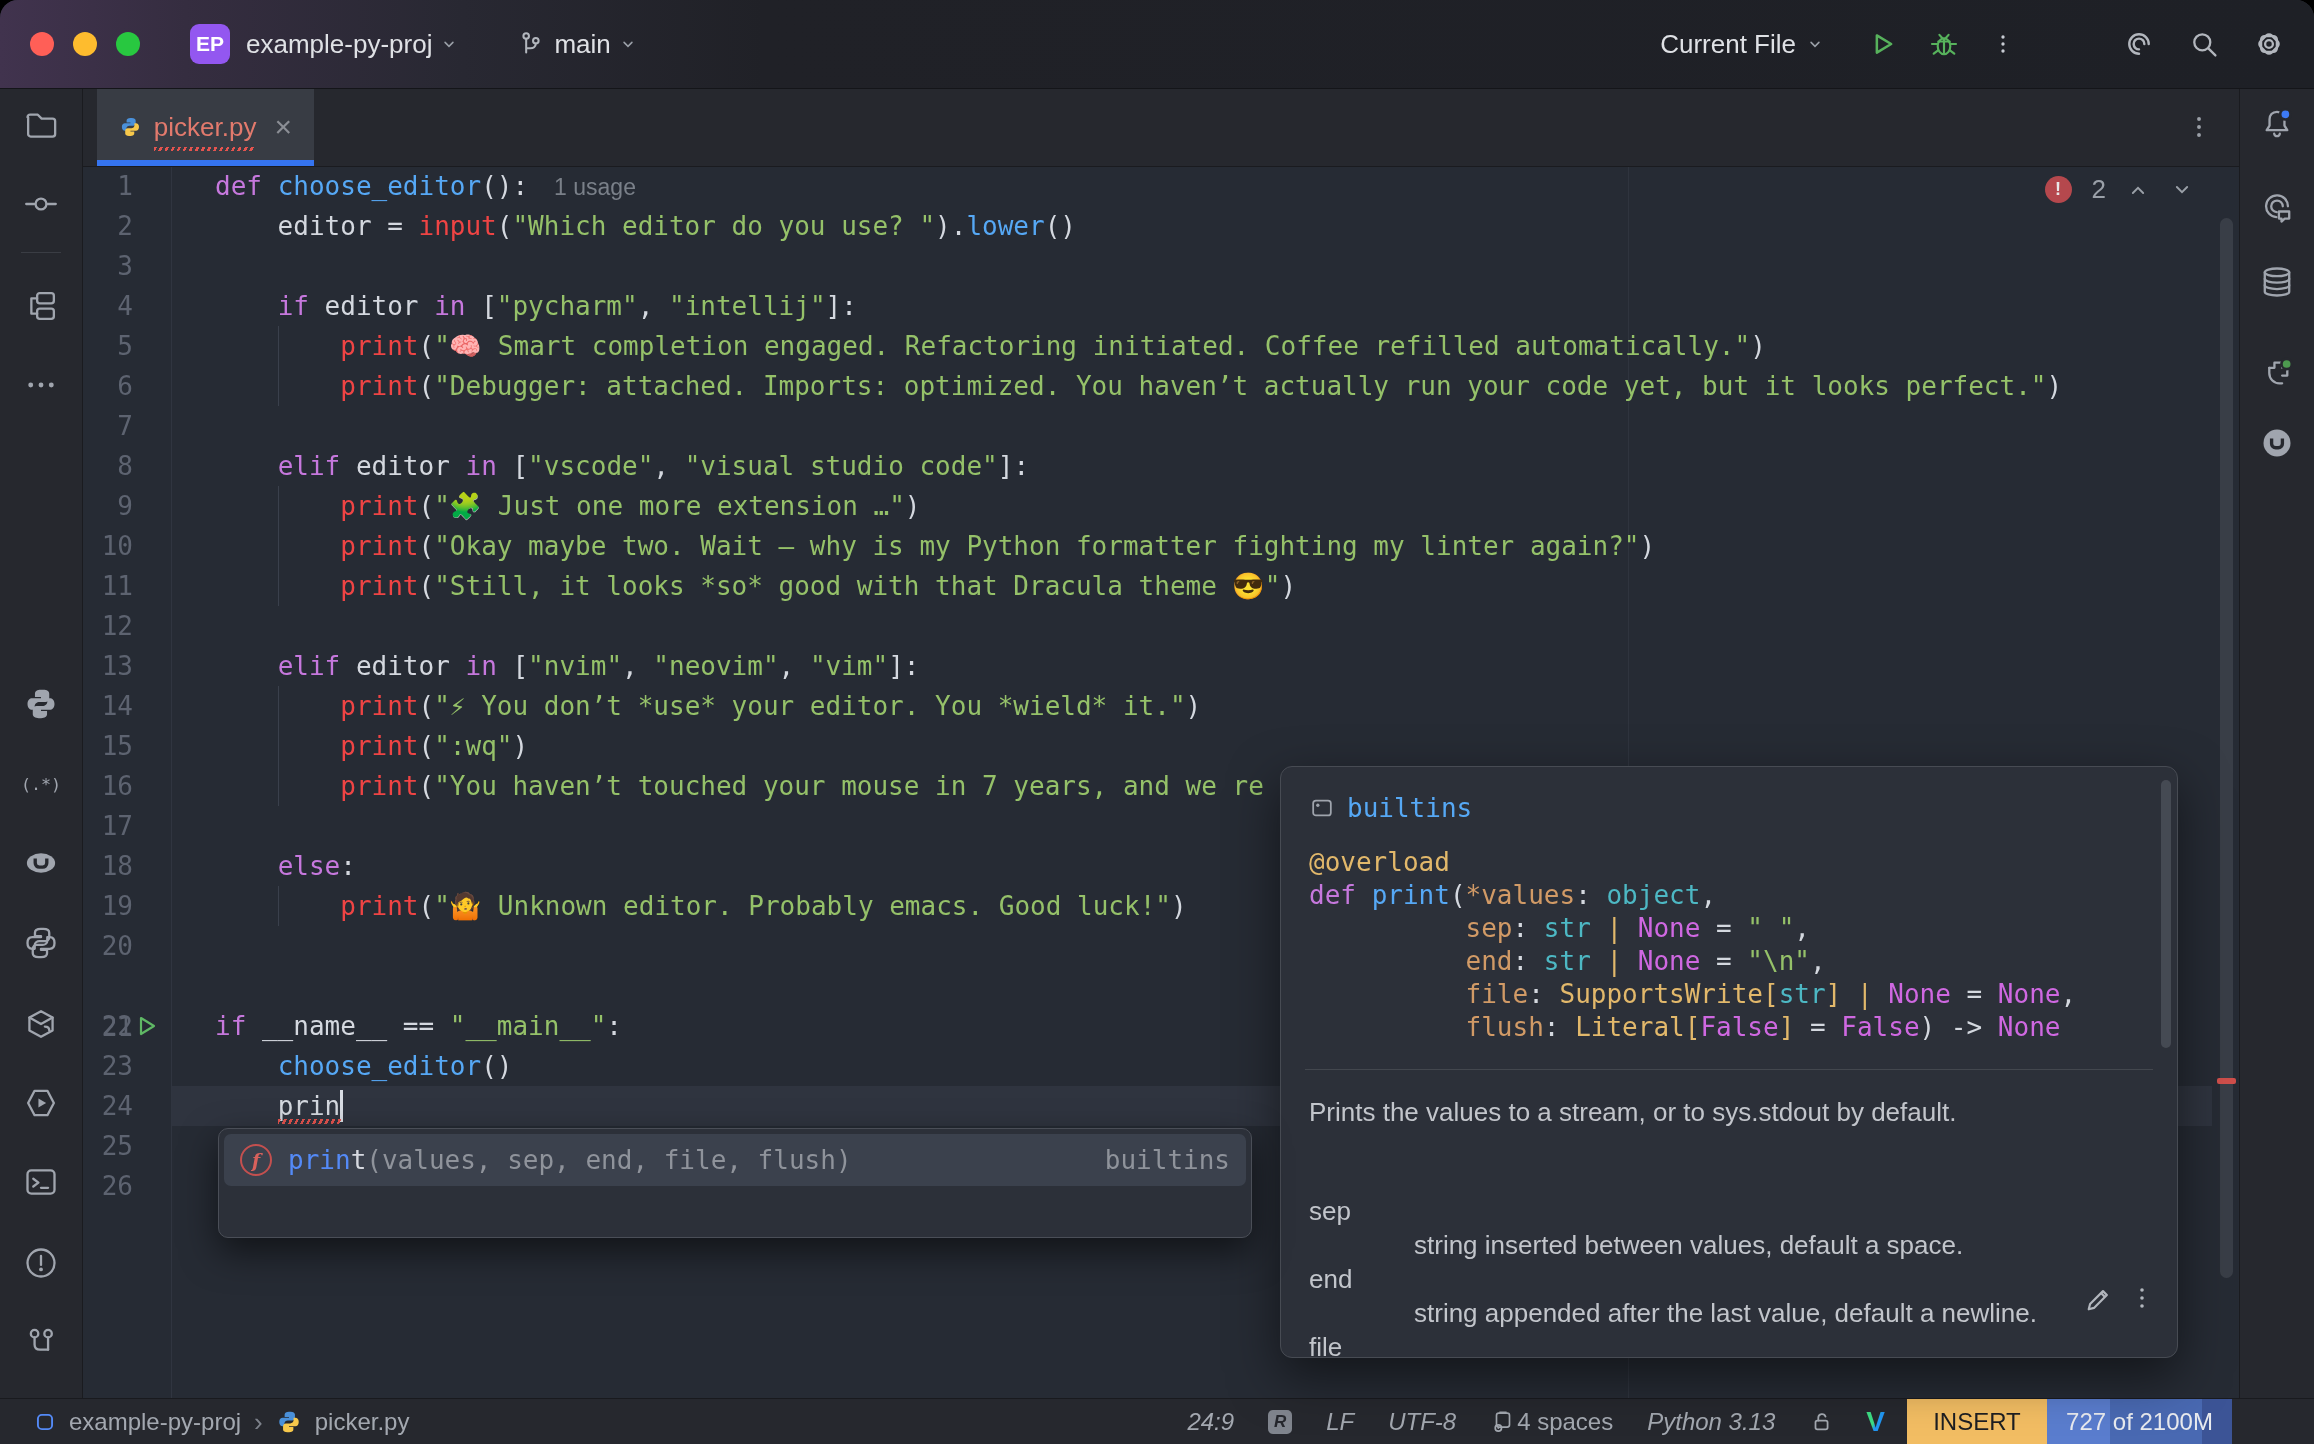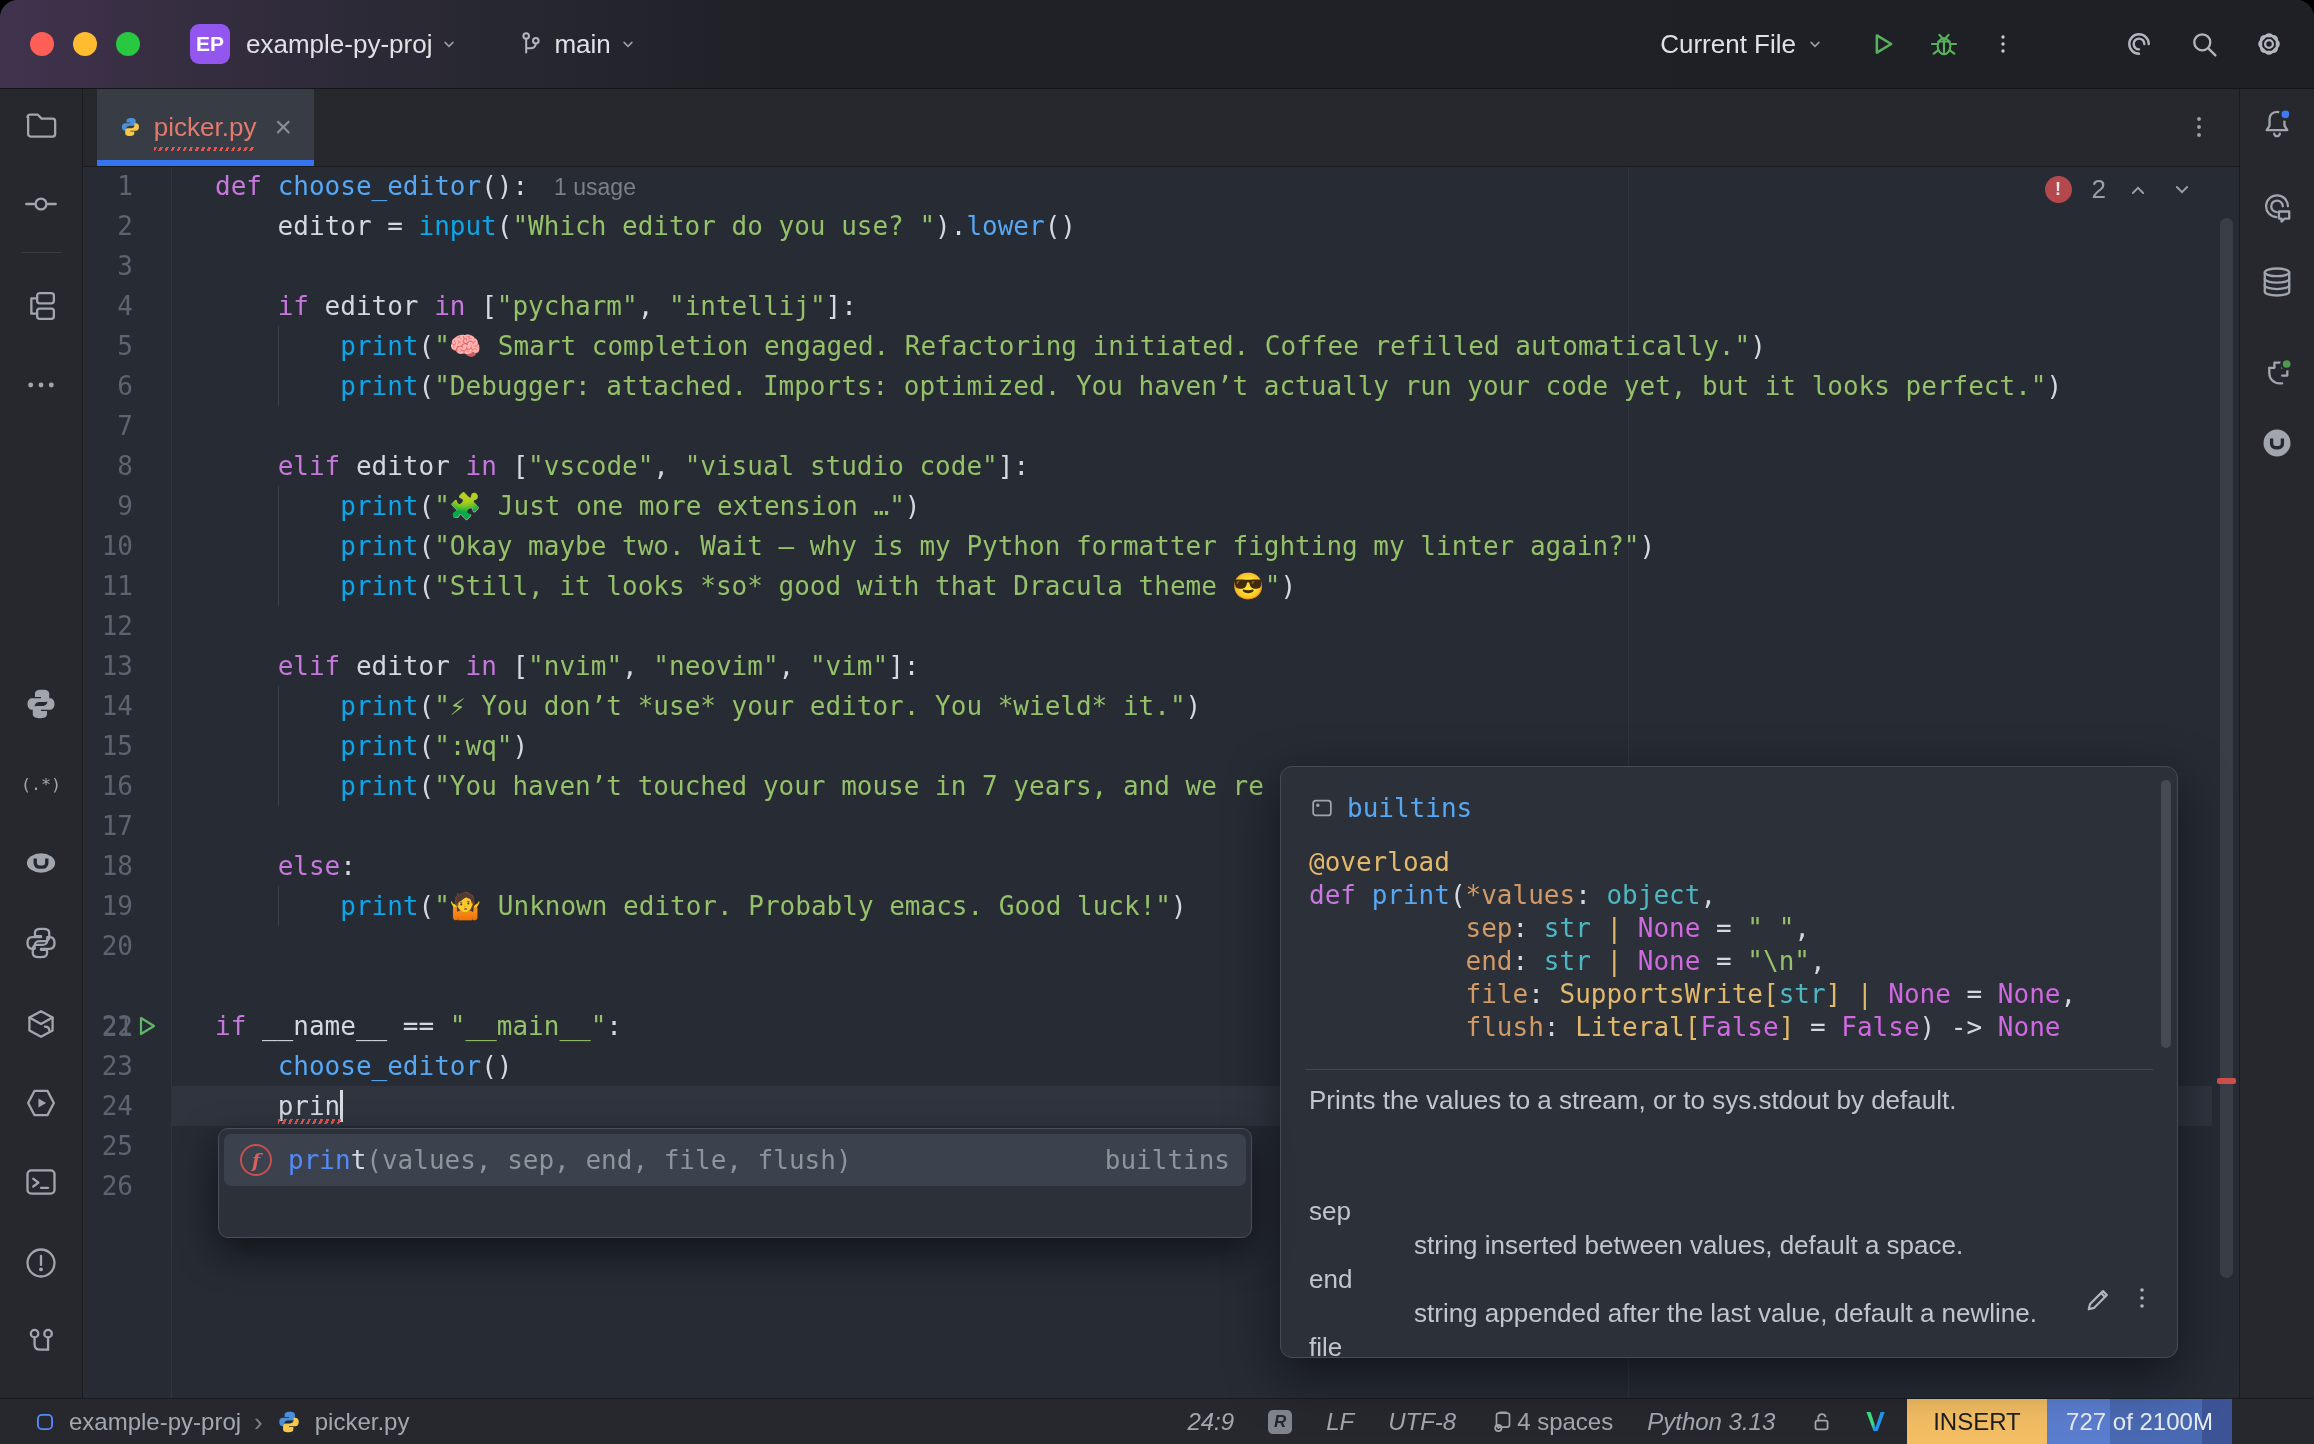--- a/index.html
+++ b/index.html
@@ -48,21 +48,21 @@
   .iguide{position:absolute;left:196px;width:1px;background:#3a404c;}
   .crow{position:absolute;left:0;right:0;height:40px;font-family:"DejaVu Sans Mono",monospace;font-size:26px;line-height:40px;white-space:pre;}
   .crow.current::before{content:"";position:absolute;left:90px;right:28px;top:0;bottom:0;background:rgba(170,185,215,0.07);}
   .ln{position:absolute;left:0;width:51px;text-align:right;color:#5d6370;}
   .runbtn{position:absolute;left:52px;top:7px;width:26px;height:26px;}
   .codetx{position:absolute;left:133px;top:0;white-space:pre;}
   .usage{font-family:"Liberation Sans",sans-serif;font-size:23px;color:#7a8089;margin-left:26px;}
   .caret{position:absolute;left:258px;top:4px;width:3px;height:32px;background:#d8dce3;}
   .squiggle{position:absolute;left:196px;top:33px;width:64px;height:5px;
     background:repeating-linear-gradient(115deg,#e4544f 0 2.5px,transparent 2.5px 5.5px);}
-  .tk-kw{color:#c678dd}.tk-fn{color:#56a8f5}.tk-bi{color:#0ea5e9}.tk-str{color:#95c169}
+  .tk-kw{color:#c678dd}.tk-fn{color:#56a8f5}.tk-bi{color:#ef4444}.tk-str{color:#95c169}
   .tk-txt{color:#d4d8df}.tk-par{color:#d19a66}.tk-typ{color:#4db8c4}.tk-yel{color:#e2b86b}
   .tk-non{color:#cf68e1}.tk-dec{color:#e2b86b}.tk-err{color:#d4d8df}
   #err-widget{position:absolute;top:8px;right:46px;display:flex;align-items:center;gap:20px;}
   .errball{width:27px;height:27px;border-radius:50%;background:#b5484d;color:#e8e8e8;font-weight:bold;font-size:18px;
     display:flex;align-items:center;justify-content:center;}
   .errcount{font-size:26px;color:#9aa0a8;}
   .scrollthumb{position:absolute;right:7px;top:52px;width:13px;height:1060px;background:#3e434c;border-radius:7px;opacity:.8;}
   .errmark{position:absolute;right:4px;top:912px;width:19px;height:6px;background:#cf4f4b;border-radius:2px;}
 
   
@@ -78,21 +78,21 @@
   .hint-link{color:#548af7;margin-left:16px;}
   .hint-kebab{margin-left:auto;width:26px;height:26px;}
 
   
   #doc{position:absolute;left:1280px;top:766px;width:898px;height:592px;background:#2c3039;border:1px solid #474b53;
     border-radius:12px;box-shadow:0 18px 50px rgba(0,0,0,.5);z-index:40;overflow:hidden;box-sizing:border-box;}
   .doc-header{position:absolute;left:28px;top:26px;display:flex;align-items:center;gap:12px;
     font-family:"DejaVu Sans Mono",monospace;font-size:26px;color:#56a8f5;}
   #doc-sig{position:absolute;left:28px;top:79px;font-family:"DejaVu Sans Mono",monospace;font-size:26px;line-height:33px;white-space:pre;}
   .doc-divider{position:absolute;left:24px;right:24px;top:302px;height:1px;background:#43474e;}
-  .doc-summary{position:absolute;left:28px;top:318px;font-size:26px;color:#c2c5cb;}
+  .doc-summary{position:absolute;left:28px;top:330px;font-size:26px;color:#c2c5cb;}
   #doc-params{position:absolute;left:28px;top:427px;right:18px;}
   .pname,.pdesc{height:34px;line-height:34px;font-size:26px;color:#c2c5cb;}
   .pdesc{padding-left:105px;white-space:nowrap;overflow:hidden;max-width:640px;}
   .doc-pencil{position:absolute;right:62px;top:516px;width:32px;height:32px;}
   .doc-kebab{position:absolute;right:20px;top:516px;width:30px;height:30px;}
   .doc-thumb{position:absolute;right:6px;top:13px;width:10px;height:268px;background:#4a4f58;border-radius:5px;opacity:.85;}
 
   
   #statusbar{position:absolute;left:0;right:0;top:1398px;height:46px;background:#26282e;border-top:1px solid #191a1e;
     display:flex;align-items:center;font-size:24px;color:#a3a8b0;z-index:30;}

